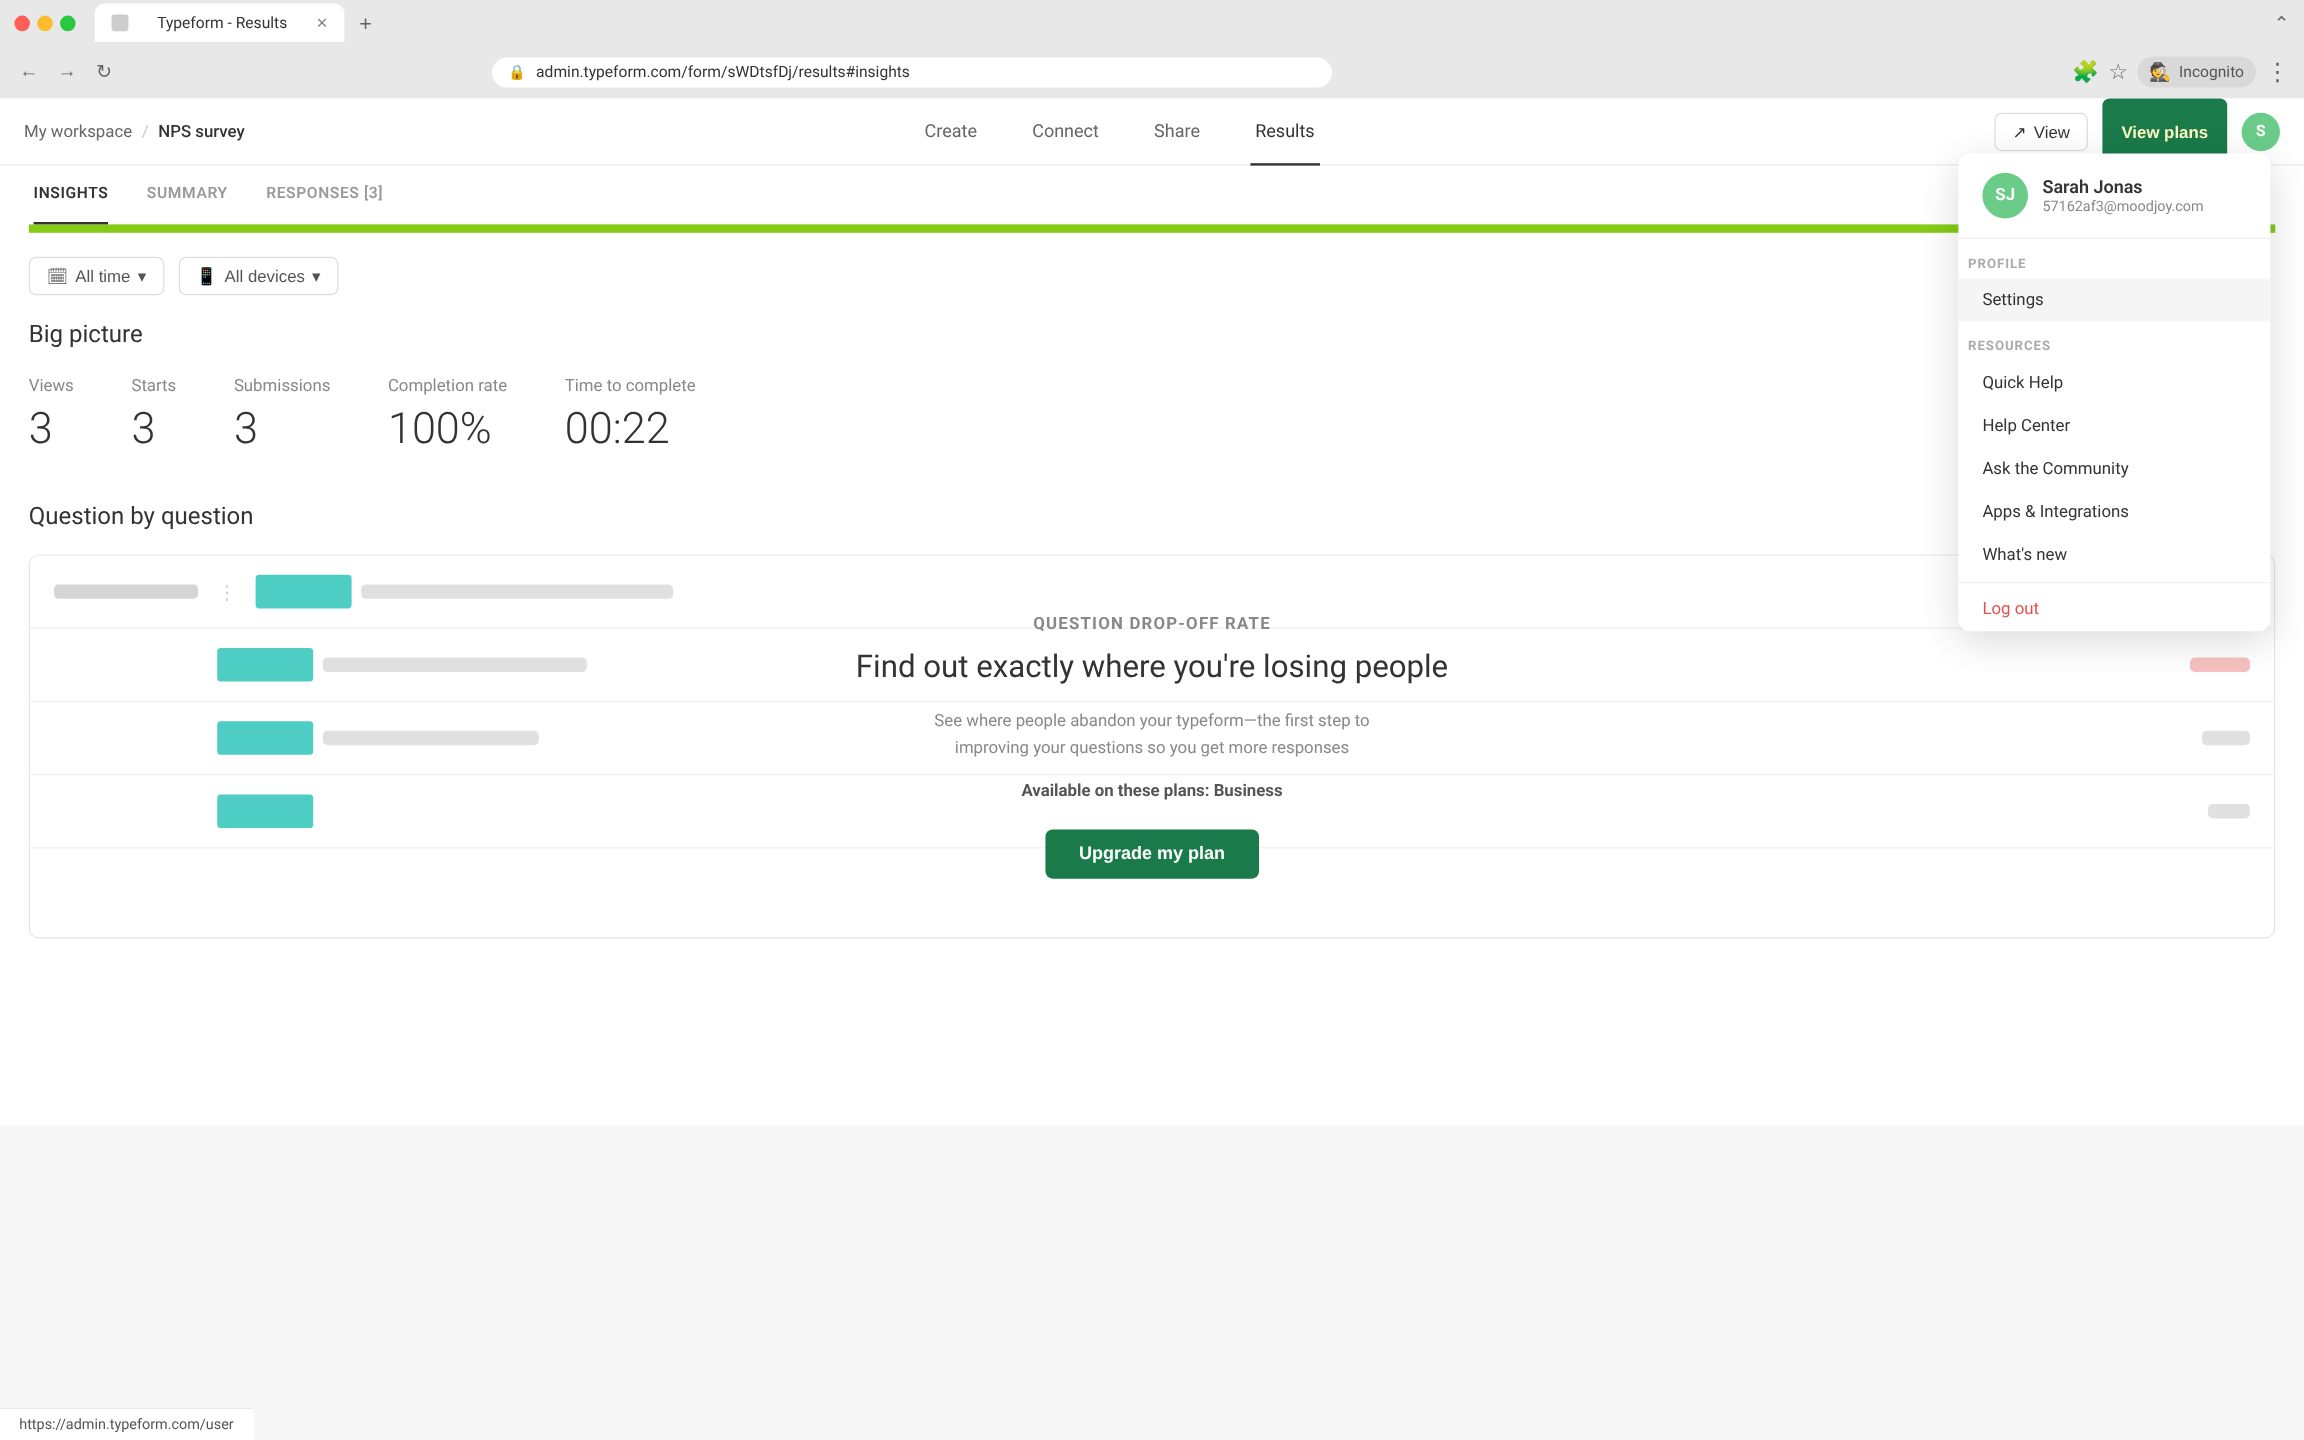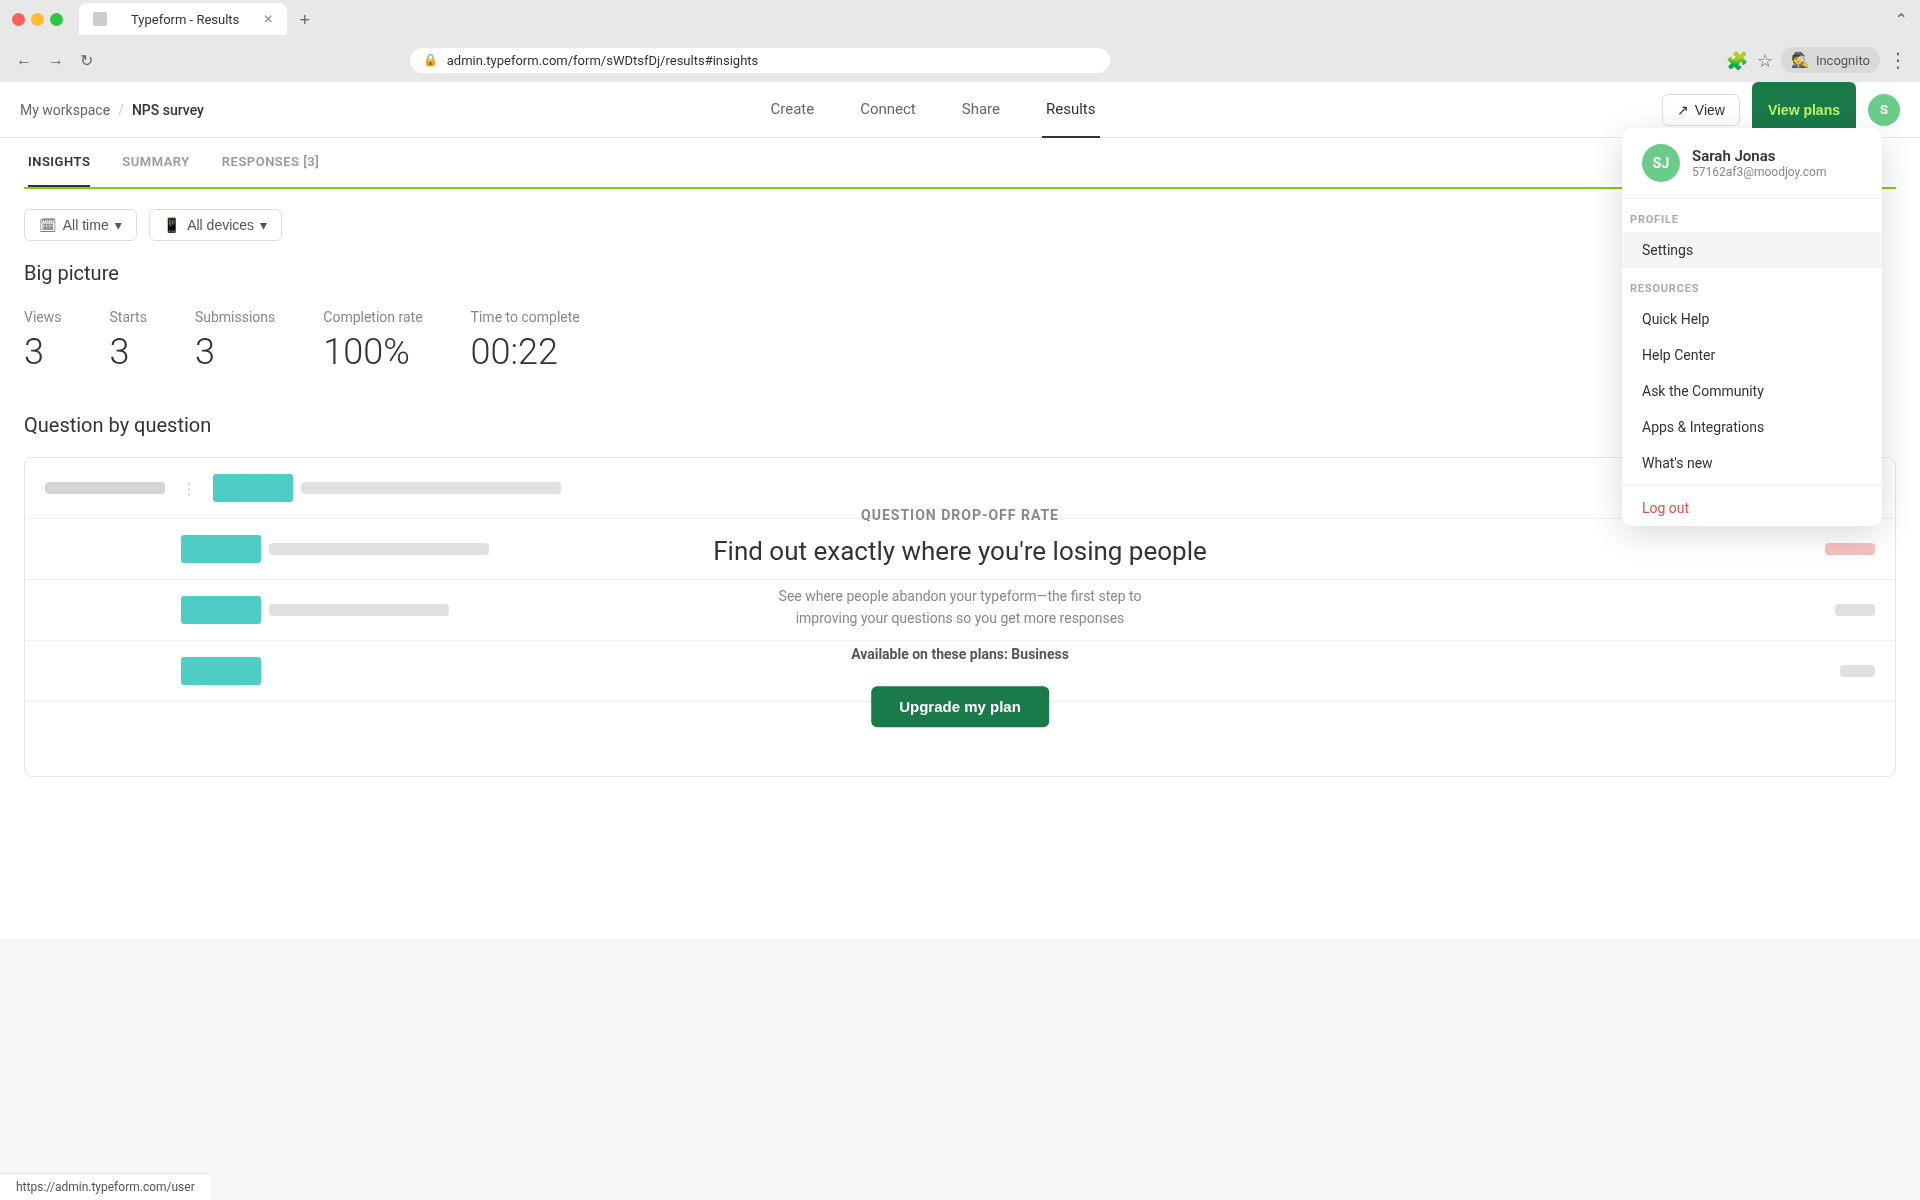--- a/index.html
+++ b/index.html
@@ -30,28 +30,28 @@
     .app-header { background: #fff; border-bottom: 1px solid #e5e5e5; display: flex; align-items: center; height: 56px; padding: 0 20px; width: 1920px; }
     .breadcrumb { display: flex; align-items: center; gap: 8px; font-size: 14px; color: #666; }
     .breadcrumb a { color: #666; text-decoration: none; }
     .breadcrumb .separator { color: #ccc; }
     .breadcrumb .current { color: #333; font-weight: 500; }
     .nav-center { display: flex; align-items: center; gap: 38px; margin: 0 auto; }
     .nav-item { font-size: 15px; color: #666; cursor: pointer; padding: 0 4px; height: 56px; display: flex; align-items: center; border-bottom: 2px solid transparent; text-decoration: none; }
     .nav-item.active { color: #333; border-bottom: 2px solid #333; font-weight: 400; }
     .header-actions { display: flex; align-items: center; gap: 12px; }
     .view-btn { display: flex; align-items: center; gap: 6px; border: 1px solid #ddd; border-radius: 6px; padding: 7px 14px; font-size: 14px; color: #333; cursor: pointer; background: #fff; }
-    .view-plans-btn { background: #1a7a4a; color: #bef264; border: none; border-radius: 6px; padding: 20px 16px; font-size: 14px; font-weight: 600; cursor: pointer; }
+    .view-plans-btn { background: #1a7a4a; color: #fef9c3; border: none; border-radius: 6px; padding: 20px 16px; font-size: 14px; font-weight: 600; cursor: pointer; }
     .avatar { width: 32px; height: 32px; border-radius: 50%; background: #6bcc8a; display: flex; align-items: center; justify-content: center; color: #fff; font-size: 13px; font-weight: 700; cursor: pointer; }
 
     
     .page-content { background: #fff; width: 1920px; min-height: 800px; padding: 0 24px; }
 
     
-    .tabs { display: flex; gap: 32px; border-bottom: 2px solid #84cc16; padding: 0 4px; }
+    .tabs { display: flex; gap: 32px; border-bottom: 7px solid #84cc16; padding: 0 4px; }
     .tab { font-size: 13px; font-weight: 600; color: #999; padding: 16px 0; border-bottom: 2px solid transparent; cursor: pointer; letter-spacing: 0.5px; text-transform: uppercase; }
     .tab.active { color: #333; border-bottom: 2px solid #333; }
 
     
     .filters { display: flex; gap: 12px; padding: 20px 0; }
     .filter-btn { display: flex; align-items: center; gap: 6px; border: 1px solid #ddd; border-radius: 6px; padding: 7px 14px; font-size: 14px; color: #555; cursor: pointer; background: #fff; }
 
     
     .big-picture-title { font-size: 20px; font-weight: 400; color: #333; margin-bottom: 24px; }
     .stats-row { display: flex; gap: 48px; margin-bottom: 40px; }
@@ -71,21 +71,21 @@
 
     
     .overlay-card { position: absolute; top: 50%; left: 50%; transform: translate(-50%, -50%); text-align: center; padding: 40px 60px; z-index: 10; }
     .overlay-label { font-size: 14px; font-weight: 700; color: #888; letter-spacing: 1px; text-transform: uppercase; margin-bottom: 12px; }
     .overlay-title { font-size: 26px; font-weight: 400; color: #333; margin-bottom: 16px; line-height: 1.3; }
     .overlay-desc { font-size: 14px; color: #888; margin-bottom: 16px; line-height: 1.6; }
     .overlay-plans { font-size: 14px; font-weight: 700; color: #555; margin-bottom: 24px; }
     .upgrade-btn { background: #1a7a4a; color: #fff; border: none; border-radius: 6px; padding: 12px 28px; font-size: 15px; font-weight: 600; cursor: pointer; }
 
     
-    .dropdown-menu { position: fixed; top: 128px; right: 38px; width: 260px; background: #fff; border-radius: 10px; box-shadow: 0 8px 32px rgba(0,0,0,0.15); z-index: 1000; overflow: hidden; }
+    .dropdown-menu { position: fixed; top: 128px; right: 28px; width: 260px; background: #fff; border-radius: 10px; box-shadow: 0 8px 32px rgba(0,0,0,0.15); z-index: 1000; overflow: hidden; }
     .dropdown-header { padding: 16px 20px; display: flex; align-items: center; gap: 12px; border-bottom: 1px solid #f0f0f0; }
     .dropdown-avatar { width: 38px; height: 38px; border-radius: 50%; background: #6bcc8a; display: flex; align-items: center; justify-content: center; color: #fff; font-size: 14px; font-weight: 700; flex-shrink: 0; }
     .dropdown-user-name { font-size: 15px; font-weight: 600; color: #333; }
     .dropdown-user-email { font-size: 12px; color: #888; }
     .dropdown-section-label { font-size: 11px; font-weight: 700; color: #aaa; letter-spacing: 0.8px; text-transform: uppercase; padding: 14px 8px 6px; }
     .dropdown-item { display: block; padding: 10px 20px; font-size: 14px; color: #333; cursor: pointer; text-decoration: none; }
     .dropdown-item.danger { color: #e05050; }
     .dropdown-divider { height: 1px; background: #f0f0f0; margin: 4px 0; }
     .settings-item { background: #f5f5f5; }
 

